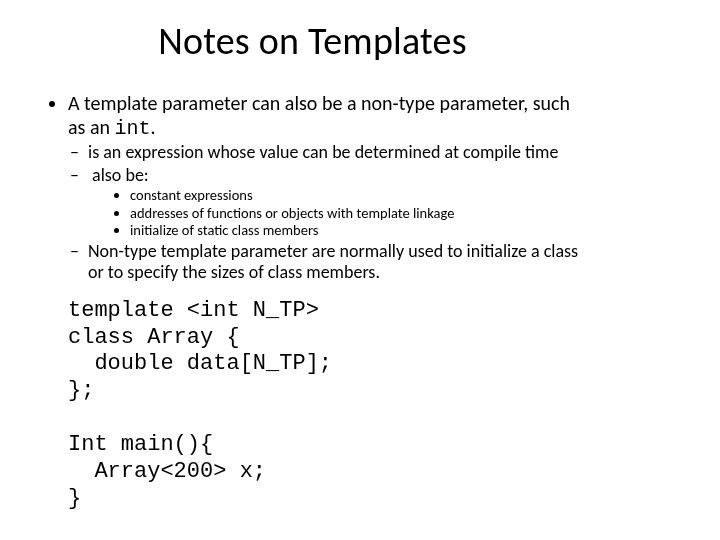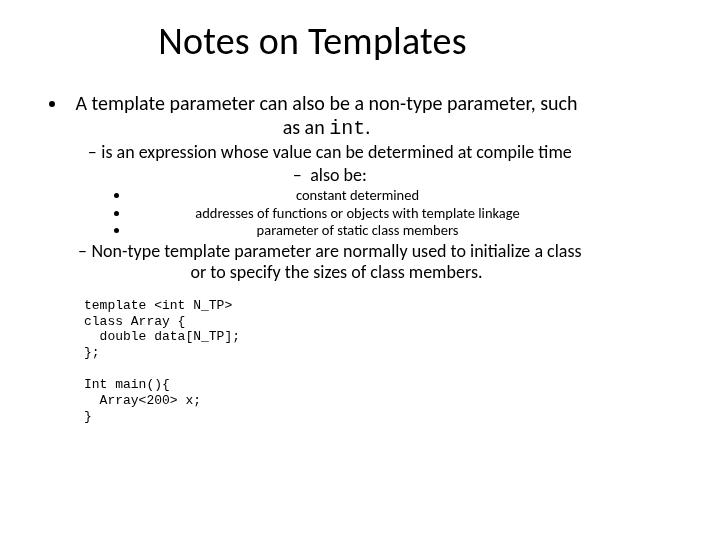--- a/index.html
+++ b/index.html
@@ -24,21 +24,21 @@
     margin: 0 0 28px 0;
     letter-spacing: 0.2px;
   }
   ul.lvl1 {
     list-style: disc;
     margin: 0;
     padding-left: 28px;
     font-size: 20px;
     line-height: 1.18;
   }
-  ul.lvl1 > li { margin-bottom: 2px; text-align: center; }
+  ul.lvl1 > li { margin-bottom: 2px; }
   ul.lvl2 {
     list-style: none;
     margin: 2px 0 0 0;
     padding-left: 20px;
     font-size: 18px;
     line-height: 1.2;
   }
   ul.lvl2 > li::before {
     content: "–";
     display: inline-block;
@@ -51,45 +51,45 @@
     margin: 1px 0 1px 0;
     padding-left: 42px;
     font-size: 14.5px;
     line-height: 1.2;
   }
   .mono {
     font-family: "Courier New", Courier, monospace;
   }
   .code-block {
     font-family: "Courier New", Courier, monospace;
-    font-size: 13px;
+    font-size: 22px;
     line-height: 1.22;
     white-space: pre;
-    margin: 14px 0 0 44px;
+    margin: 14px 0 0 28px;
   }
 </style>
 </head>
 <body>
 
 <div class="slide">
 
   <h1 class="title">Notes on Templates</h1>
 
   <ul class="lvl1">
     <li>
       <span>A template parameter can also be a non-type parameter, such as an </span><span class="mono">int</span><span>.</span>
 
       <ul class="lvl2">
         <li>is an expression whose value can be determined at compile time</li>
         <li>
           <span>also be:</span>
           <ul class="lvl3">
-            <li>constant determined</li>
+            <li>constant expressions</li>
             <li>addresses of functions or objects with template linkage</li>
-            <li>parameter of static class members</li>
+            <li>initialize of static class members</li>
           </ul>
         </li>
         <li>Non-type template parameter are normally used to initialize a class or to specify the sizes of class members.</li>
       </ul>
     </li>
   </ul>
 
   <div class="code-block">template &lt;int N_TP&gt;
 class Array {
   double data[N_TP];

